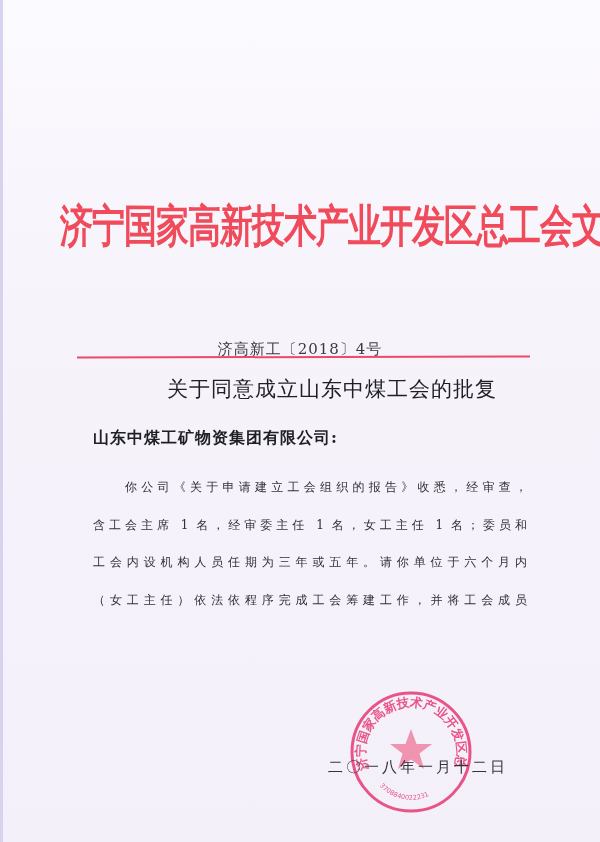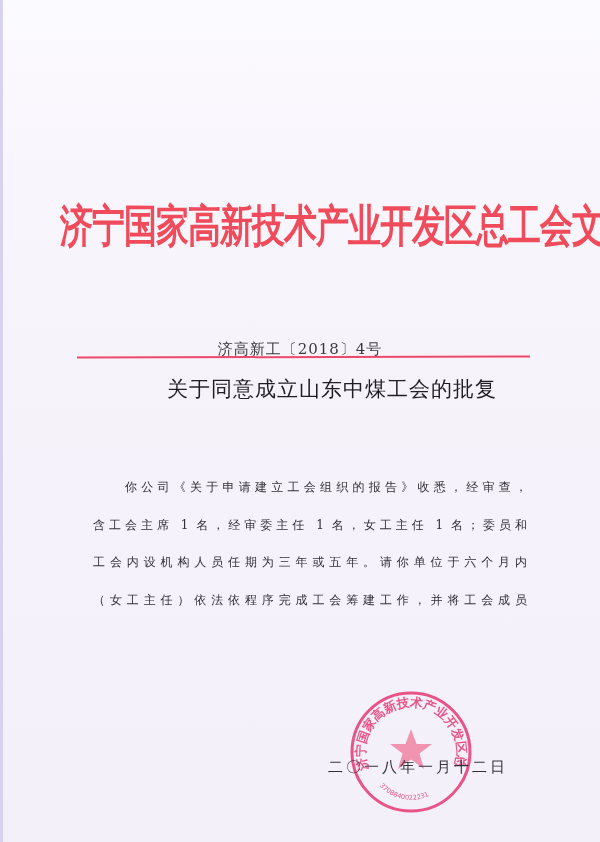--- a/index.html
+++ b/index.html
@@ -81,20 +81,21 @@
   <div class="edge-left"></div>
 
   <div class="header-title">济宁国家高新技术产业开发区总工会文件</div>
 
   <div class="doc-number">济高新工〔2018〕4号</div>
 
   <div class="red-rule"></div>
 
   <div class="doc-subject">关于同意成立山东中煤工会的批复</div>
 
+  <div class="recipient">山东中煤工矿物资集团有限公司:</div>
 
   <div class="body-text">
     <span class="body-line first">你公司《关于申请建立工会组织的报告》收悉，经审查，</span>
     <span class="body-line">含工会主席 1 名，经审委主任 1 名，女工主任 1 名；委员和</span>
     <span class="body-line">工会内设机构人员任期为三年或五年。请你单位于六个月内</span>
     <span class="body-line">（女工主任）依法依程序完成工会筹建工作，并将工会成员</span>
   </div>
 
   <svg class="seal" viewBox="0 0 126 126">
     <defs>

